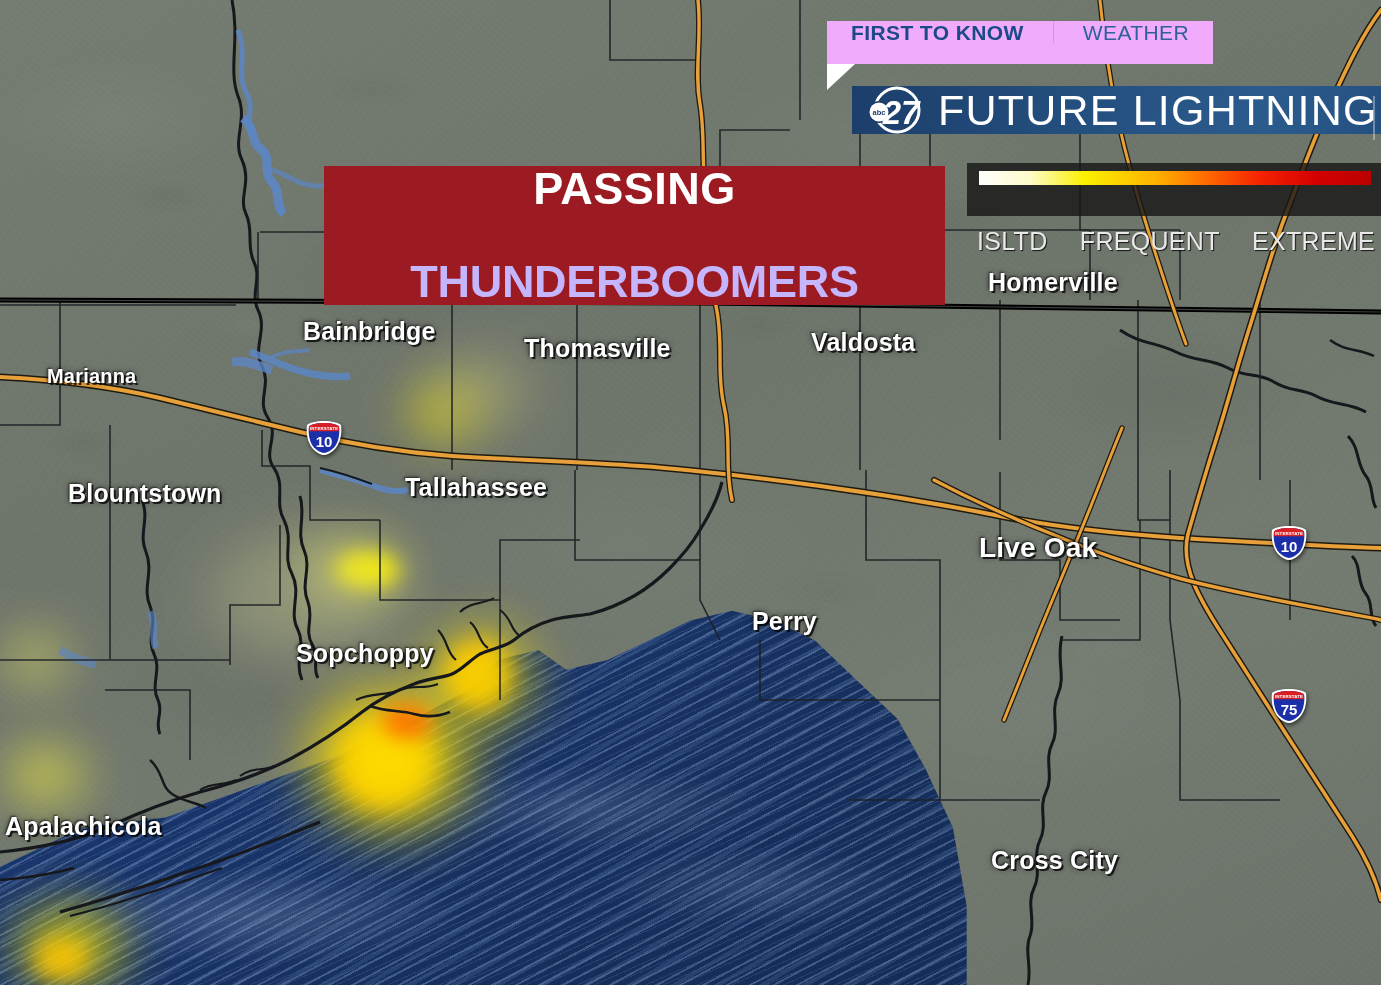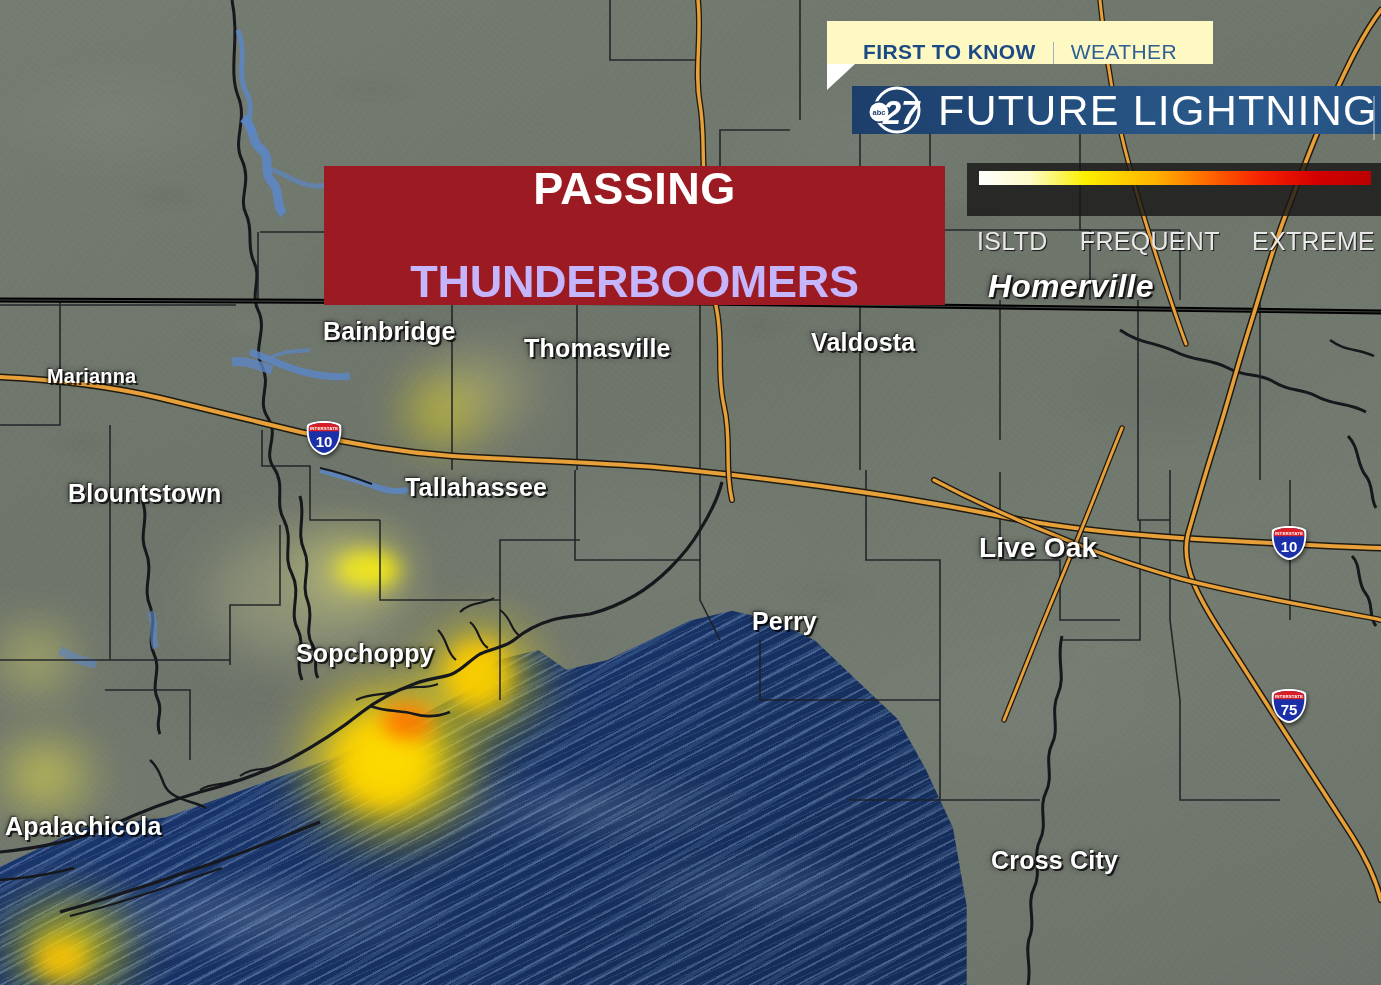--- a/index.html
+++ b/index.html
@@ -103,22 +103,22 @@
   
   #headline{position:absolute;left:324px;top:166px;width:621px;height:139px;
     background:#9c1b22;display:flex;flex-direction:column;align-items:center;
     justify-content:space-between;}
   #headline .l1{color:#fff;font-size:45px;font-weight:bold;line-height:1;
     letter-spacing:.5px;}
   #headline .l2{color:#c4b5fd;font-size:45px;font-weight:bold;line-height:1.05;
     letter-spacing:-.3px;margin-top:6px;}
 
   
-  #ftk{position:absolute;left:827px;top:21px;width:386px;height:43px;background:#fef9c3;
-    display:flex;align-items:flex-end;justify-content:center;gap:0;}
+  #ftk{position:absolute;left:827px;top:21px;width:386px;height:43px;background:#f0abfc;
+    display:flex;align-items:flex-start;justify-content:center;gap:12px;}
   #ftk .tail{position:absolute;left:0;top:43px;width:28px;height:26px;background:#fff;
     clip-path:polygon(0 0, 100% 0, 0 100%);}
   #ftk .bold{color:#1b4a86;font-size:21px;font-weight:bold;letter-spacing:.4px;}
   #ftk .sep{width:1px;height:22px;background:#9fb2cb;margin:0 17px;}
   #ftk .light{color:#2f6097;font-size:21px;font-weight:normal;letter-spacing:.4px;}
 
   #fl{position:absolute;left:852px;top:86px;width:529px;height:48px;
     background:linear-gradient(100deg,#1c3e6b 0%,#24507f 45%,#2b5b8d 78%,#24507f 100%);
     display:flex;align-items:center;}
   #fl .logo{margin-left:12px;width:62px;height:52px;flex:none;}
@@ -321,24 +321,24 @@
                C1028,660 1016,690 1004,720" stroke="#e8a13a" stroke-width="3"></path>
       <path d="M1186,344 C1172,306 1160,268 1148,230 C1136,192 1126,156 1118,120
                C1110,80 1104,42 1100,0" stroke="#1e1a10" stroke-width="5.5"></path>
       <path d="M1186,344 C1172,306 1160,268 1148,230 C1136,192 1126,156 1118,120
                C1110,80 1104,42 1100,0" stroke="#e8a13a" stroke-width="3"></path>
     </g>
   </svg>
 
   <div id="city-layer">
       <div class="city" style="left: 47px; top: 365px; font-size: 20px;">Marianna</div>
-      <div class="city" style="left: 303px; top: 317px; font-size: 25px; margin-left: 20px;">Bainbridge</div>
+      <div class="city" style="left: 303px; top: 317px; font-size: 25px;">Bainbridge</div>
       <div class="city" style="left: 524px; top: 334px; font-size: 25px;">Thomasville</div>
       <div class="city" style="left: 811px; top: 328px; font-size: 25px;">Valdosta</div>
-      <div class="city" style="left: 988px; top: 268px; font-size: 32px; font-style: italic;">Homerville</div>
+      <div class="city" style="left: 988px; top: 268px; font-size: 25px;">Homerville</div>
       <div class="city" style="left: 68px; top: 479px; font-size: 25px;">Blountstown</div>
       <div class="city" style="left: 405px; top: 473px; font-size: 25px;">Tallahassee</div>
       <div class="city" style="left: 979px; top: 532px; font-size: 28px;">Live Oak</div>
       <div class="city" style="left: 752px; top: 607px; font-size: 25px;">Perry</div>
       <div class="city" style="left: 296px; top: 639px; font-size: 25px;">Sopchoppy</div>
       <div class="city" style="left: 5px; top: 812px; font-size: 25px;">Apalachicola</div>
       <div class="city" style="left: 991px; top: 846px; font-size: 25px;">Cross City</div>
     </div>
 
   <div id="shield-layer">

